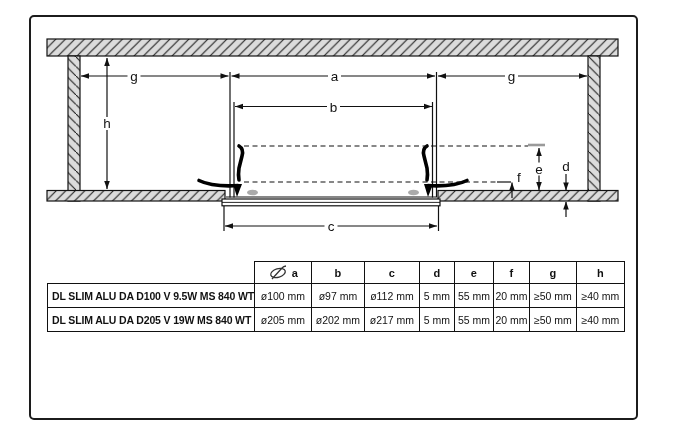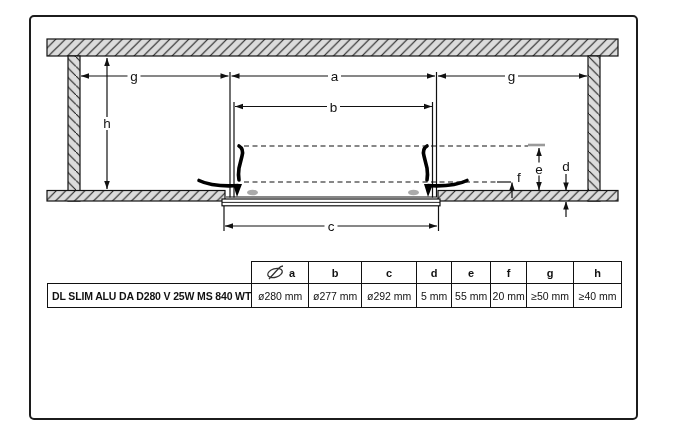--- a/index.html
+++ b/index.html
@@ -162,24 +162,35 @@
     </th>
     <th>b</th>
     <th>c</th>
     <th>d</th>
     <th>e</th>
     <th>f</th>
     <th>g</th>
     <th>h</th>
   </tr>
   <tr>
-    <td class="prod">DL SLIM ALU DA D280 V 25W MS 840 WT</td>
-    <td>ø280 mm</td>
-    <td>ø277 mm</td>
-    <td>ø292 mm</td>
+    <td class="prod">DL SLIM ALU DA D100 V 9.5W MS 840 WT</td>
+    <td>ø100 mm</td>
+    <td>ø97 mm</td>
+    <td>ø112 mm</td>
+    <td>5 mm</td>
+    <td>55 mm</td>
+    <td>20 mm</td>
+    <td>≥50 mm</td>
+    <td>≥40 mm</td>
+  </tr>
+  <tr>
+    <td class="prod">DL SLIM ALU DA D205 V 19W MS 840 WT</td>
+    <td>ø205 mm</td>
+    <td>ø202 mm</td>
+    <td>ø217 mm</td>
     <td>5 mm</td>
     <td>55 mm</td>
     <td>20 mm</td>
     <td>≥50 mm</td>
     <td>≥40 mm</td>
   </tr>
 </tbody>
   </table>
 
 </body></html>

